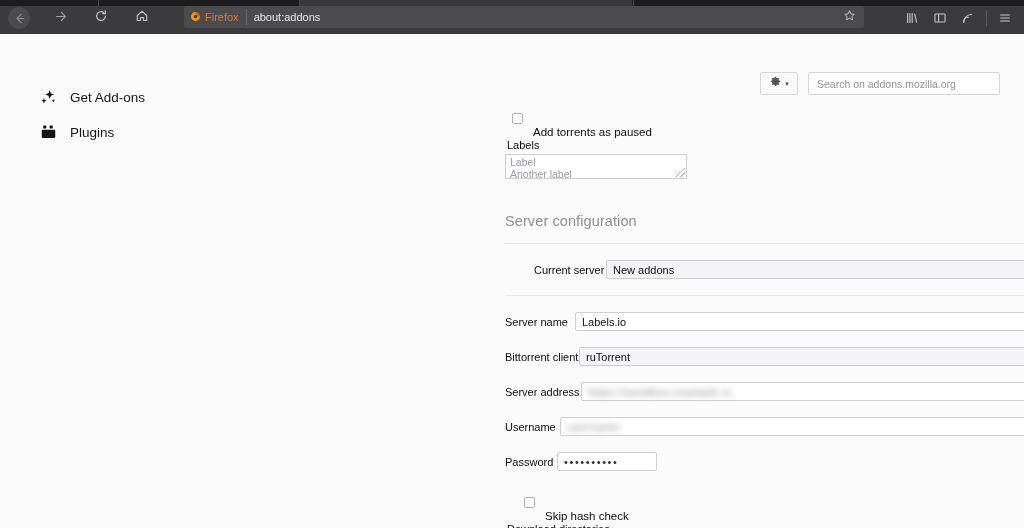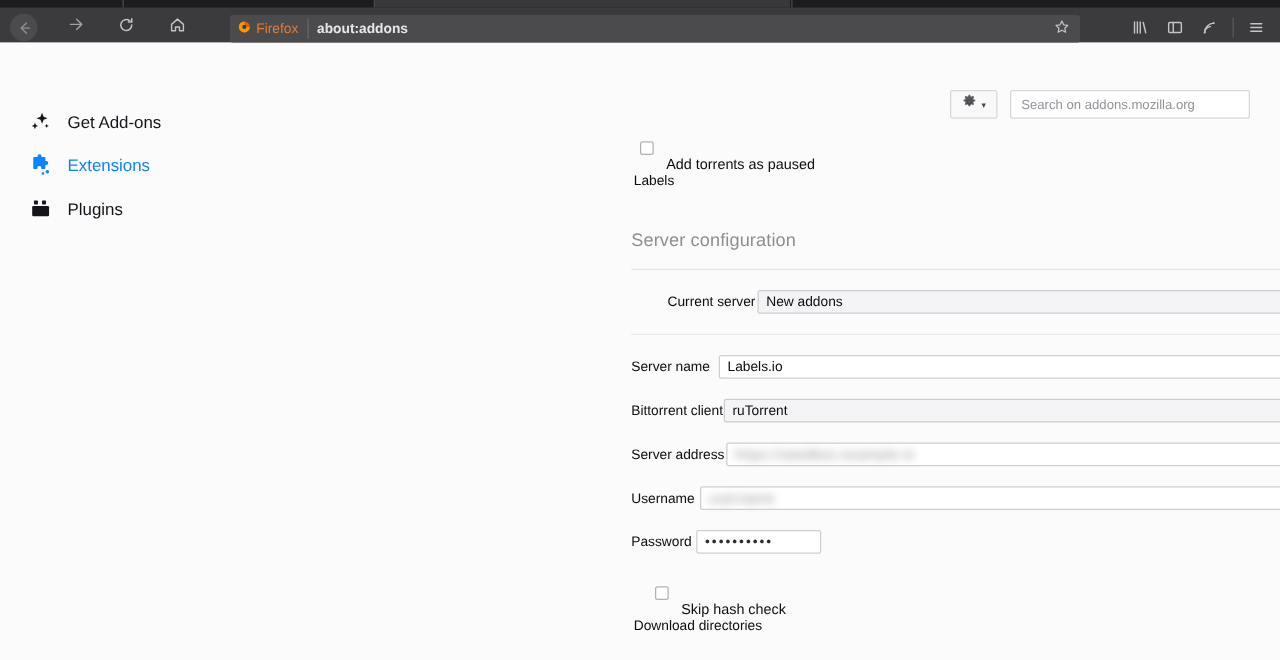--- a/index.html
+++ b/index.html
@@ -17,21 +17,21 @@
   .tabstrip {
     height:6px; background:#1c1b1e; position:relative;
   }
   .tabstrip .tabsep {
     position:absolute; top:0; width:1px; height:6px; background:#4a4a4d;
   }
   .tabstrip .tabact {
     position:absolute; top:0; height:6px; background:#38383b;
   }
   .navbar {
-    height:28px; display:flex; align-items:flex-end;
+    height:28px; display:flex; align-items:flex-start;
     background:#3b3b3d; padding:0 6px;gap:15px;
   }
   .navbtn {
     width:26px; height:24px; display:flex; align-items:center; justify-content:center;
     color:#b9b9bb;
   }
   .navbtn.back {
     color:#7c7c7e;
   }
   .navbtn.back .circ {
@@ -43,31 +43,31 @@
     width:680px; height:22px; background:#4b4b4e; border-radius:2px;
     display:flex; align-items:center; padding:0 6px;
   }
   .urlbar .idbox {
     display:flex; align-items:center; gap:4px;
     padding-right:7px; margin-right:7px;
     border-right:1px solid #68686b;
     height:16px;
   }
   .urlbar .idlabel { color:#e07b39; font-size:11px; }
-  .urlbar .urltext { color:#e8e8ea; font-size:11px; flex:1;font-weight:bold; }
+  .urlbar .urltext { color:#e8e8ea; font-size:11px; flex:1; }
   .urlbar .star { color:#c3c3c5; font-size:13px; padding-right:2px; }
   .chromeright { display:flex; align-items:center; gap:2px; padding-left:6px; }
   .chromeright .navbtn { color:#c5c5c7; }
   .menusep { width:1px; height:16px; background:#5a5a5d; margin:0 3px; }
 
   
   .page { display:flex; height:494px; background:#fbfbfb; }
 
   
-  .sidebar { width:240px; padding:46px 0 0 22px; }
+  .sidebar { width:240px; padding:46px 0 0 38px; }
   .sideitem {
     display:flex; align-items:center; gap:12px;
     height:35px; color:#15141a; font-size:13.5px;
   }
   .sideitem.active { color:#0a84ff; }
   .sideicon { width:20px; height:20px; display:flex; align-items:center; justify-content:center; }
 
   
   .main { flex:1; position:relative; padding-top:12px; }
 
@@ -248,30 +248,20 @@
       <span class="sideicon">
         <svg width="19" height="19" viewBox="0 0 20 20" fill="#15141a">
           <path d="M11.2 2.3 L12.5 5.6 L15.8 6.9 L12.5 8.2 L11.2 11.5 L9.9 8.2 L6.6 6.9 L9.9 5.6 Z"></path>
           <path d="M5.2 10.6 L6 12.6 L8 13.4 L6 14.2 L5.2 16.2 L4.4 14.2 L2.4 13.4 L4.4 12.6 Z"></path>
           <path d="M15.1 11.6 L15.6 12.9 L16.9 13.4 L15.6 13.9 L15.1 15.2 L14.6 13.9 L13.3 13.4 L14.6 12.9 Z"></path>
         </svg>
       </span>
       <span>Get Add-ons</span>
     </div>
 
-    <div class="sideitem active">
-      <span class="sideicon">
-        <svg width="19" height="19" viewBox="0 0 20 20" fill="#0a84ff">
-          <path d="M7.4 2.2 a1.7 1.7 0 0 1 3.4 0 v0.6 h2.4 a0.8 0.8 0 0 1 0.8 0.8 v2.5 h0.7 a1.7 1.7 0 0 1 0 3.4 h-0.7 v2.6 a0.8 0.8 0 0 1 -0.8 0.8 h-2.6 v-0.8 a1.7 1.7 0 1 0 -3.4 0 v0.8 H4.6 a0.8 0.8 0 0 1 -0.8 -0.8 V3.6 a0.8 0.8 0 0 1 0.8 -0.8 h2.8 z"></path>
-          <circle cx="15.7" cy="15.2" r="1.5"></circle>
-          <circle cx="12" cy="16.6" r="1.1"></circle>
-        </svg>
-      </span>
-      <span>Extensions</span>
-    </div>
 
 
     <div class="sideitem">
       <span class="sideicon">
         <svg width="19" height="19" viewBox="0 0 20 20" fill="#15141a">
           <rect x="4.4" y="2.6" width="3.3" height="3.2" rx="0.5"></rect>
           <rect x="11.2" y="2.6" width="3.3" height="3.2" rx="0.5"></rect>
           <rect x="2.9" y="7.2" width="14.2" height="8.6" rx="1"></rect>
         </svg>
       </span>
@@ -297,20 +287,25 @@
     </div>
 
     <div class="form">
 
       <div class="checkrow" style="margin-left:7px;">
         <span class="cbox"></span>
         <span class="checklabel">Add torrents as paused</span>
       </div>
 
       <div class="fieldlabel-top">Labels</div>
+      <div class="ta">
+        <div class="ln">Label</div>
+        <div class="ln">Another label</div>
+        <span class="grip"></span>
+      </div>
 
       <div class="sectionhead">Server configuration</div>
       <div class="hr"></div>
 
       <div class="row">
         <div class="lbl" style="width:72px;margin-left:29px;">Current server</div>
         <div class="ctl select" style="width:630px;">
           <span>New addons</span>
 
         </div>

